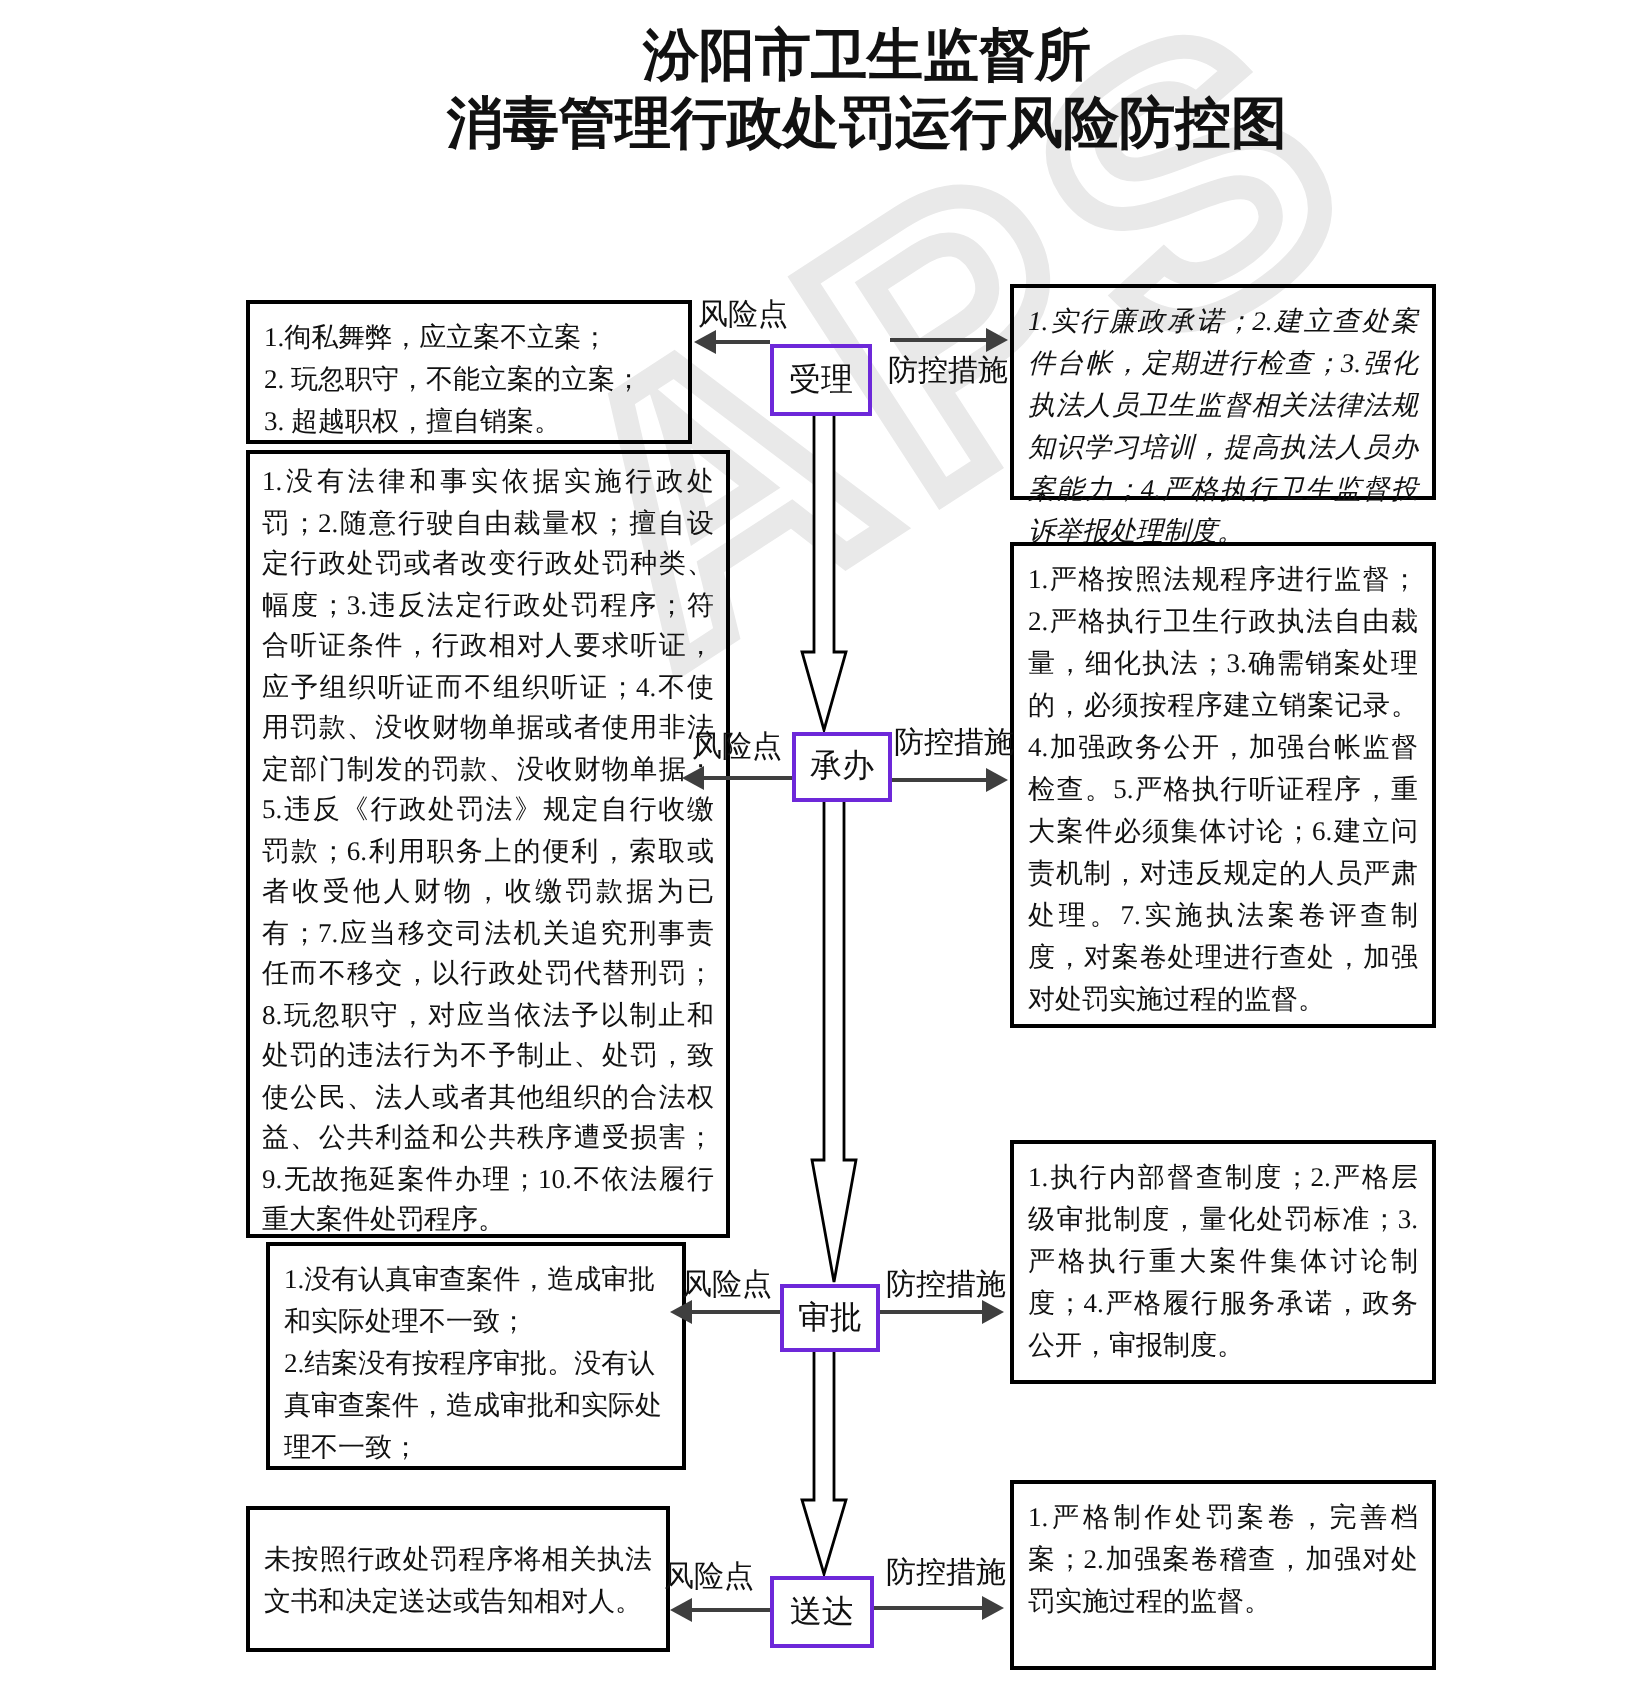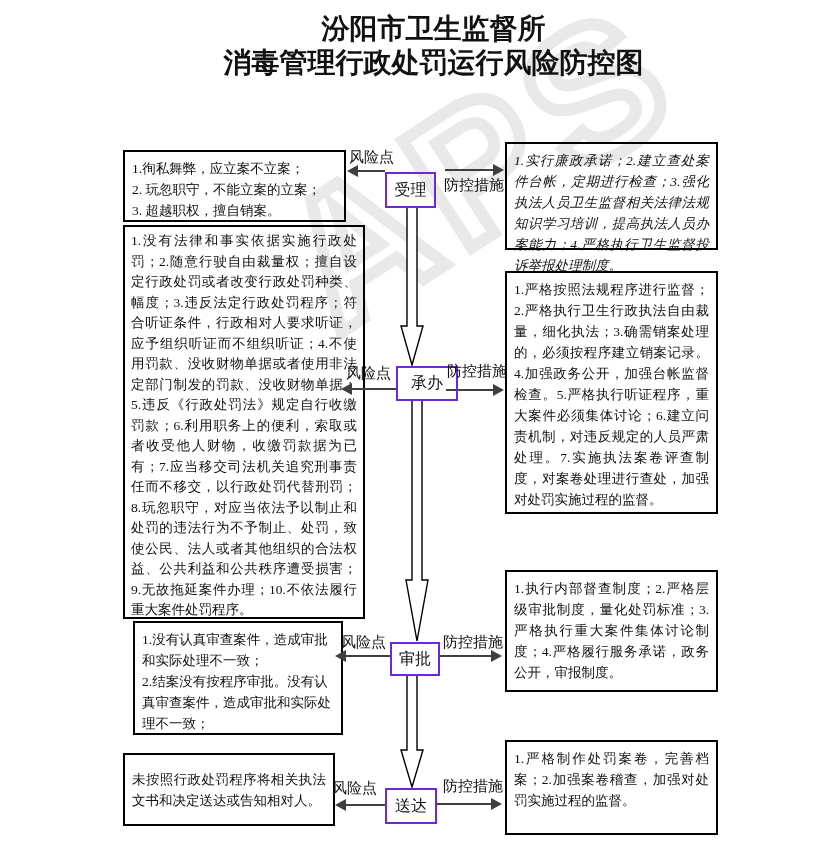--- a/index.html
+++ b/index.html
@@ -35,21 +35,21 @@
   .r1{left:505px;top:142px;width:213px;height:108px;font-style:italic;}
   .r2{left:505px;top:271px;width:213px;height:243px;}
   .r3{left:505px;top:570px;width:213px;height:122px;}
   .r4{left:505px;top:740px;width:213px;height:95px;}
   
   .node{
     position:absolute;border:2px solid #6d28d9;background:transparent;z-index:2;
     box-sizing:border-box;font-size:16px;display:flex;align-items:center;justify-content:center;
   }
   .n1{left:385px;top:172px;width:51px;height:36px;}
-  .n2{left:396px;top:366px;width:62px;height:35px;}
+  .n2{left:396px;top:366px;width:50px;height:35px;}
   .n3{left:390px;top:642px;width:50px;height:34px;}
   .n4{left:385px;top:788px;width:52px;height:36px;}
   
   .varrow{position:absolute;z-index:1;}
   .va1{left:399px;top:207px;}
   .va2{left:404px;top:400px;}
   .va3{left:399px;top:675px;}
   
   .ha{position:absolute;height:2px;background:#3f3f3f;z-index:1;}
   .ha.left::before{content:"";position:absolute;left:-10px;top:-5px;width:0;height:0;

